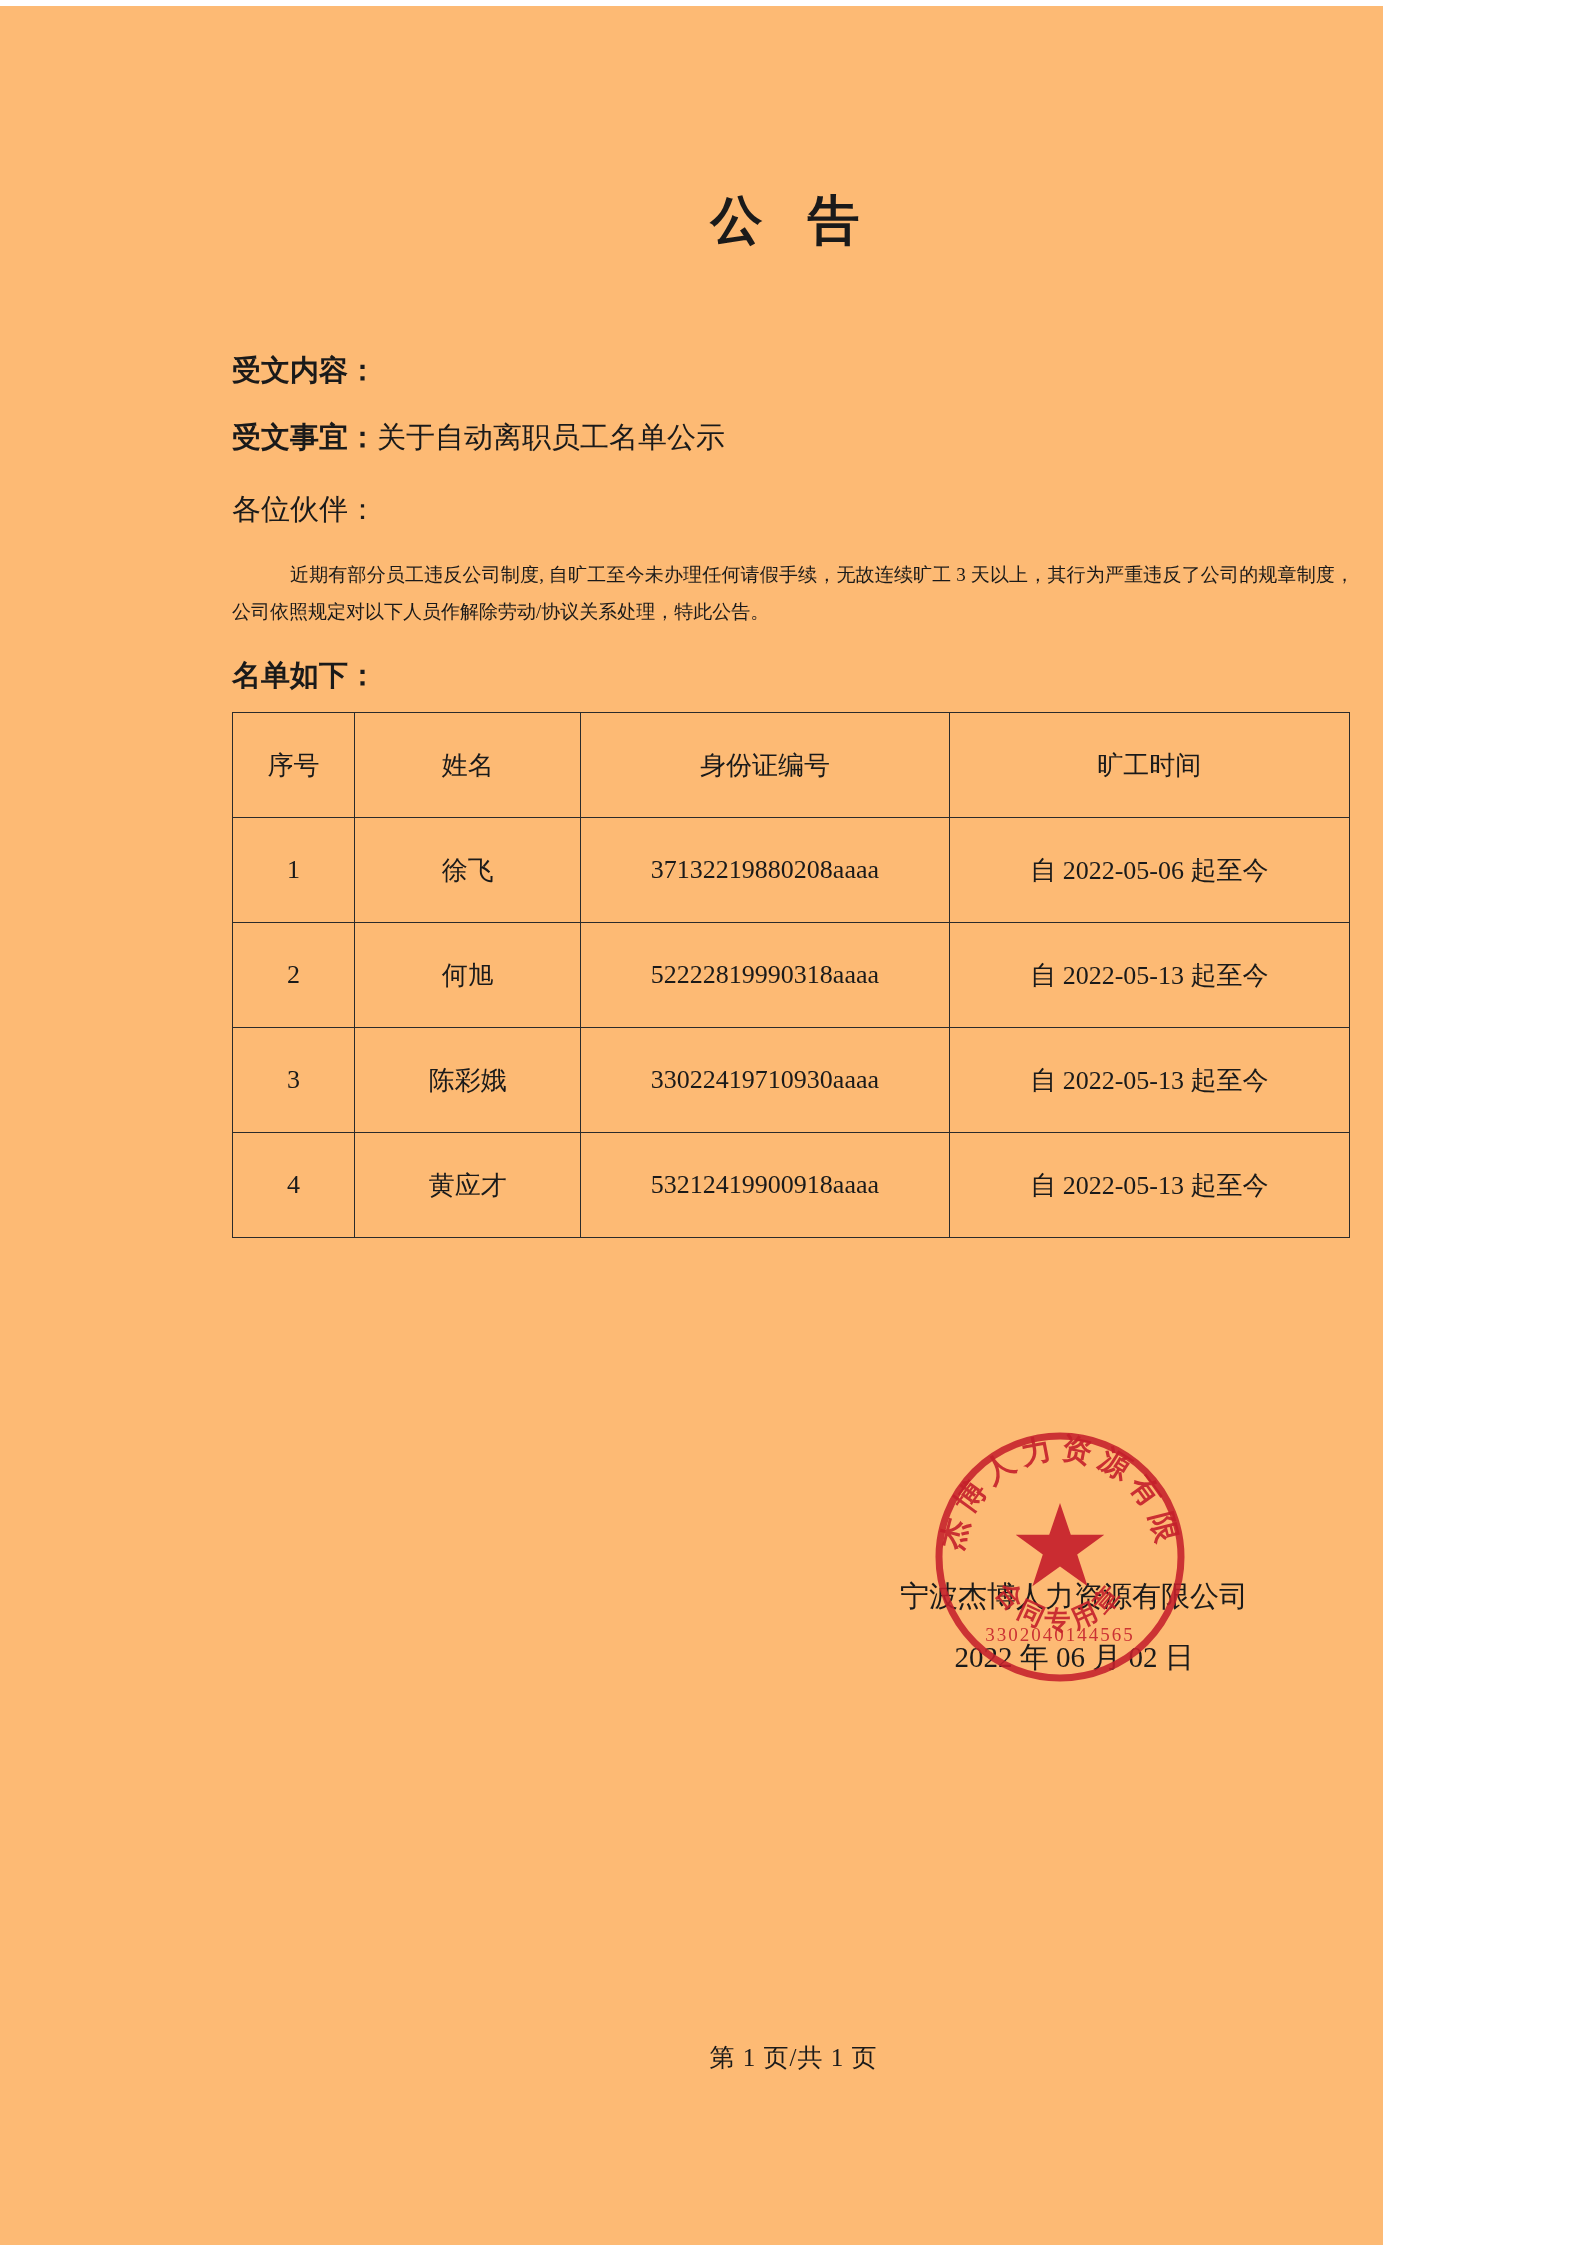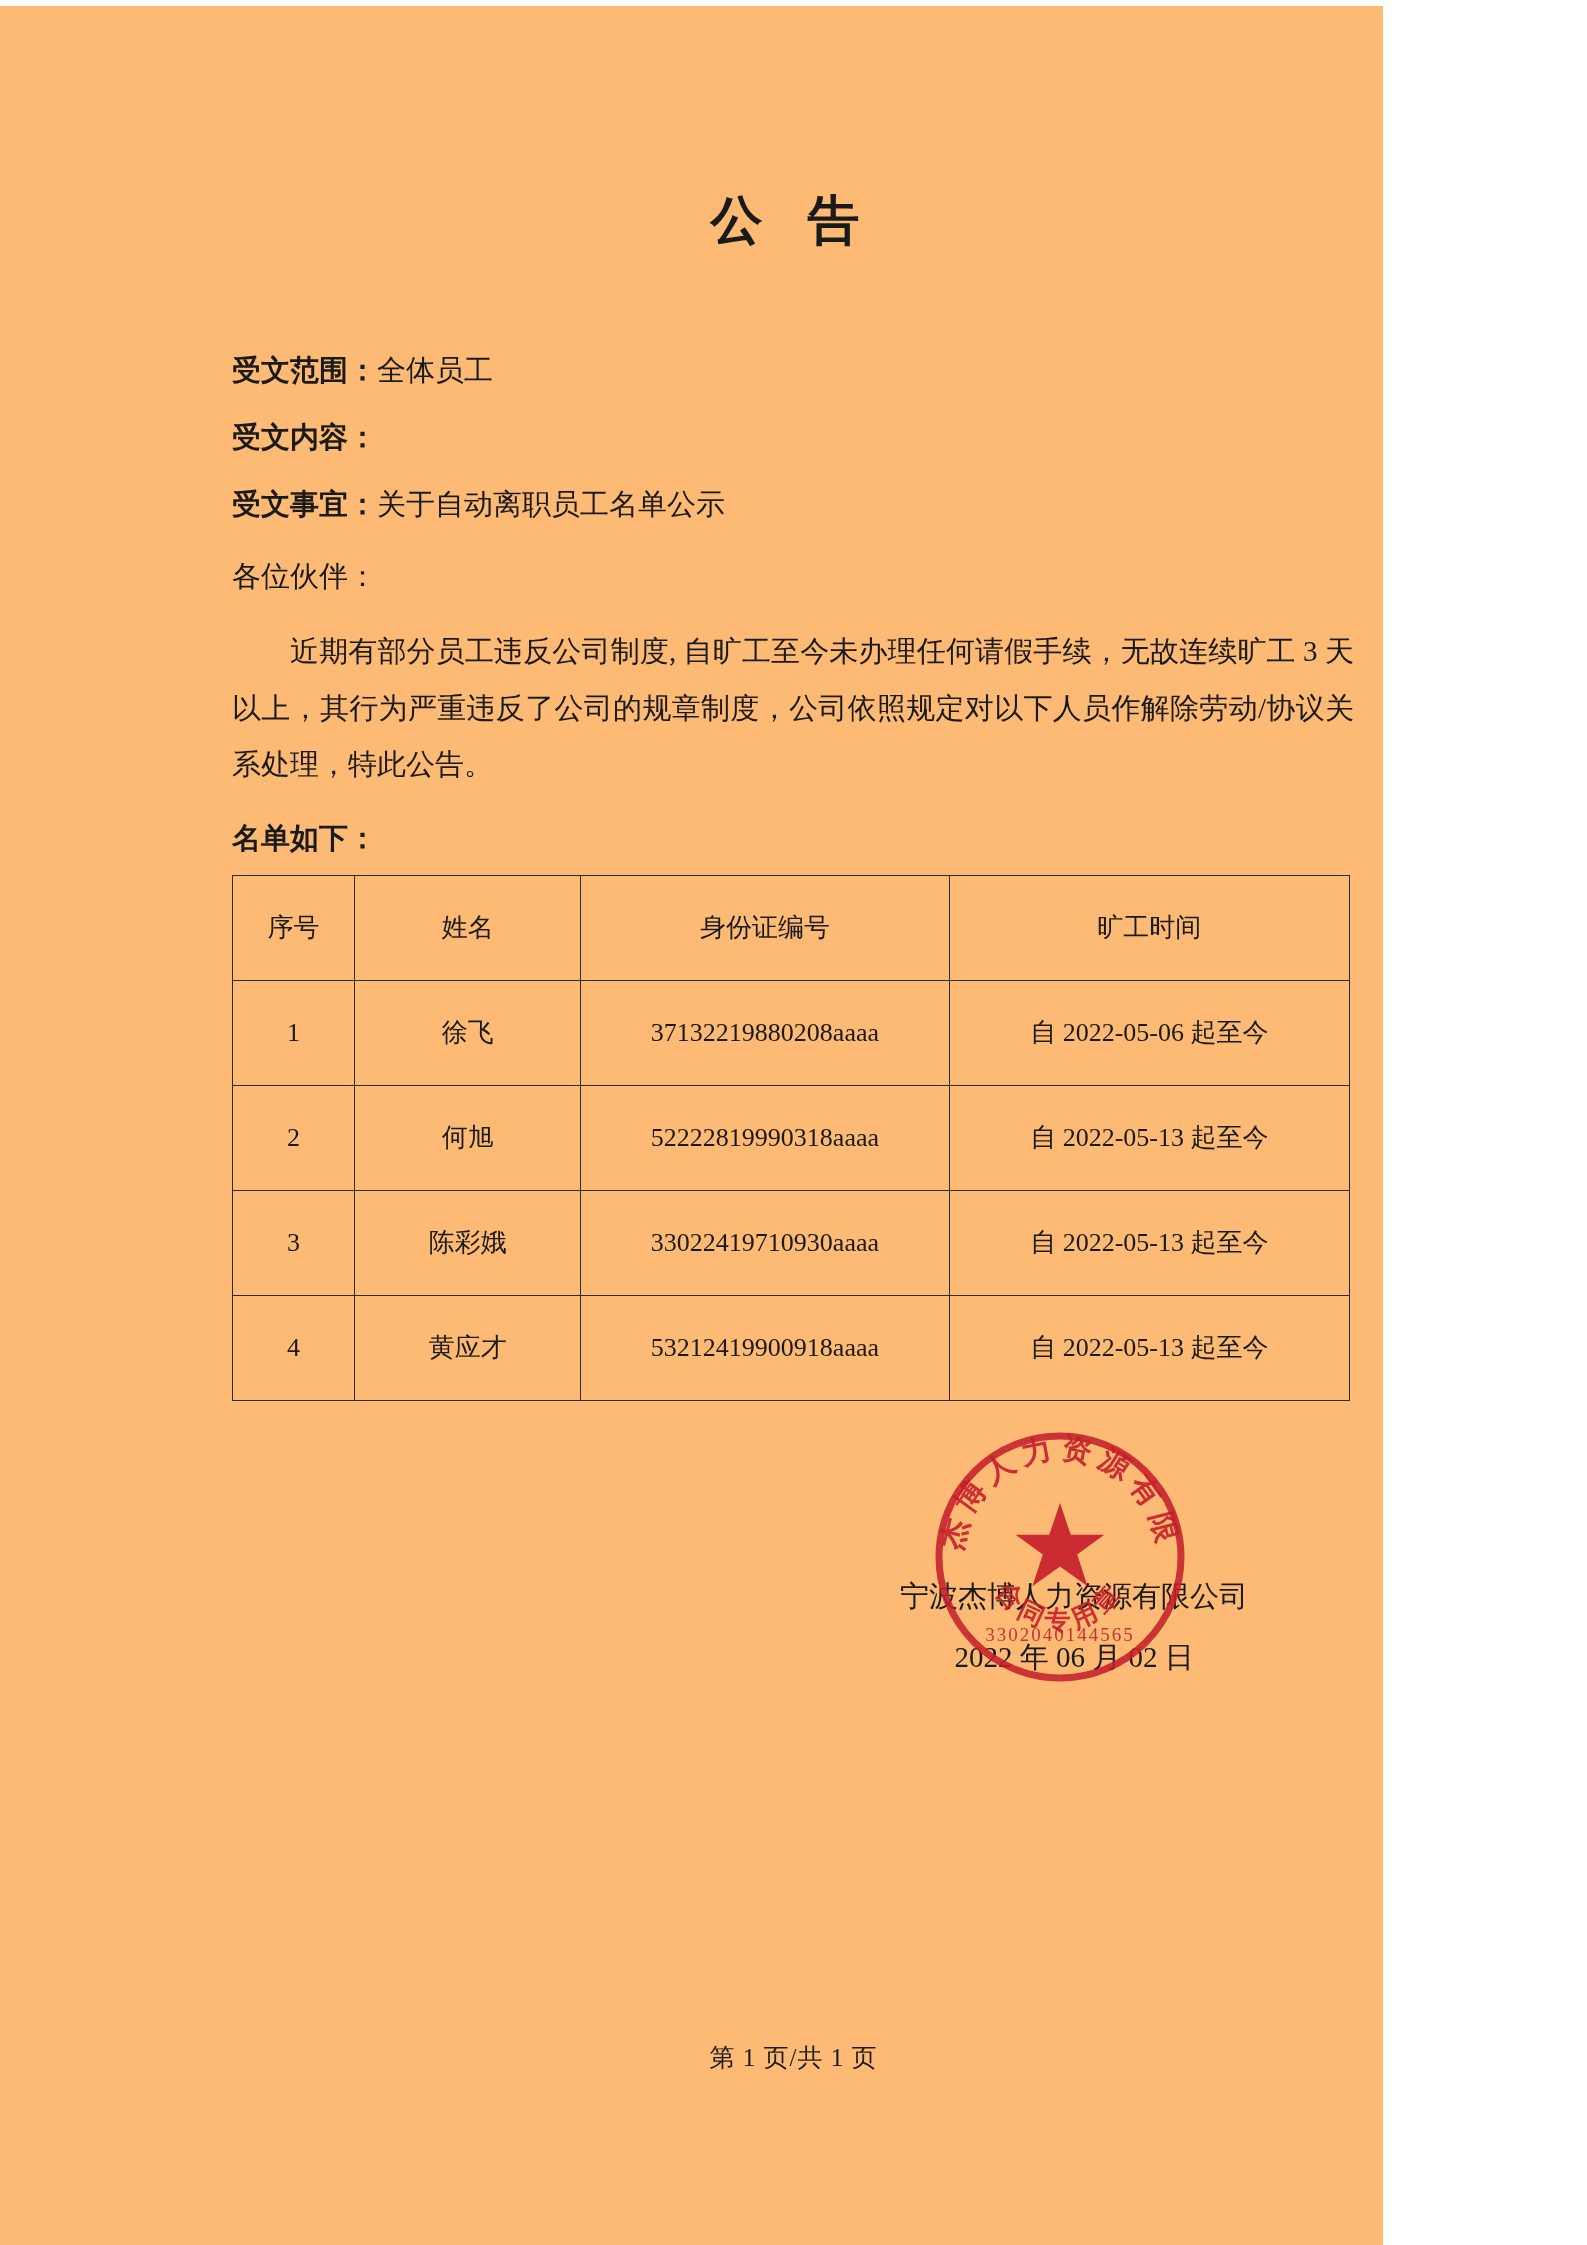--- a/index.html
+++ b/index.html
@@ -53,21 +53,21 @@
   .meta-value {
     font-weight: normal;
     font-size: 29px;
   }
   .salutation {
     font-size: 29px;
     margin-top: 4px;
     margin-bottom: 26px;
   }
   .body-par {
-    font-size: 29px;
+    font-size: 19px;
     line-height: 1.95;
     text-align: justify;
     text-justify: inter-ideograph;
     text-indent: 58px;
     margin: 0 0 8px 0;
   }
   .list-heading {
     font-size: 29px;
     font-weight: bold;
     margin-top: 26px;
@@ -127,23 +127,20 @@
 </style>
 </head>
 <body>
 
 <div class="page">
   <div class="content">
 
     <div class="doc-title">公  告</div>
 
     <div class="meta-block">
-      <div class="meta-row">
-        <span class="meta-label">受文范围：</span><span class="meta-value">全体员工</span>
-      </div>
       <div class="meta-row">
         <span class="meta-label">受文内容：</span><span class="meta-value"></span>
       </div>
       <div class="meta-row">
         <span class="meta-label">受文事宜：</span><span class="meta-value">关于自动离职员工名单公示</span>
       </div>
     </div>
 
     <div class="salutation">各位伙伴：</div>
 

